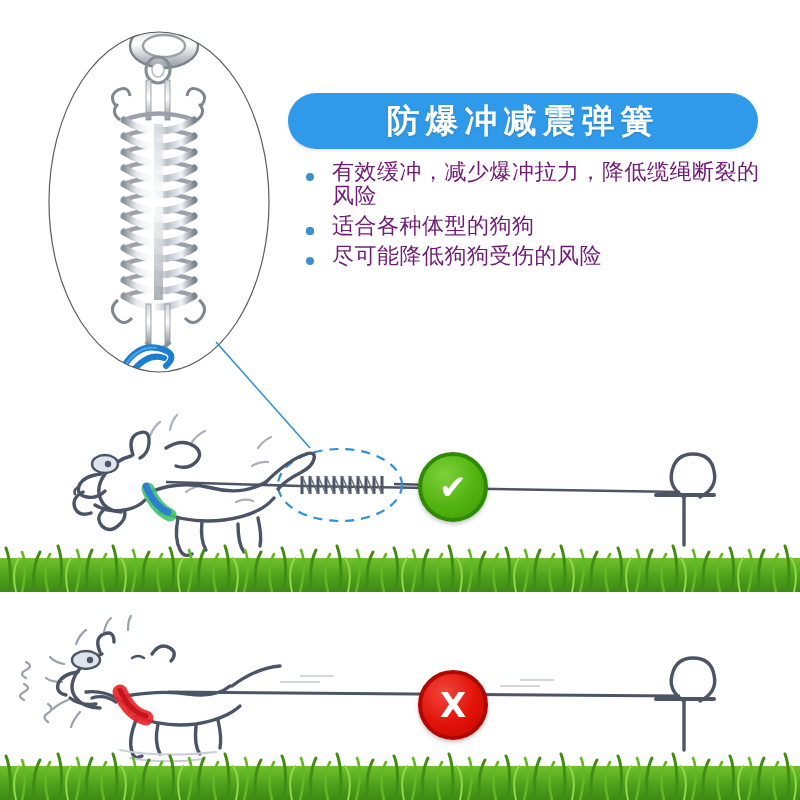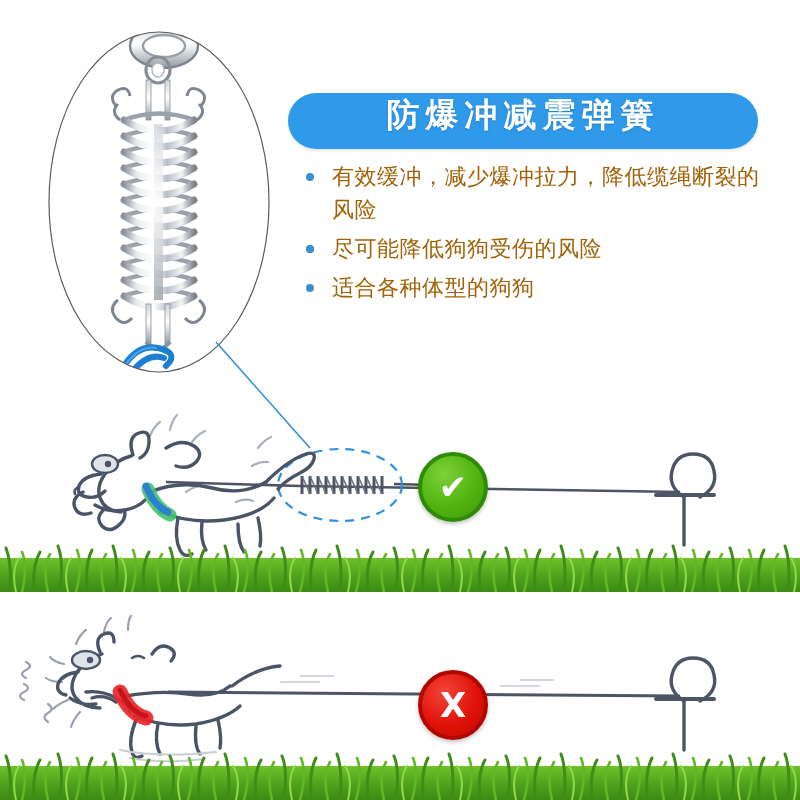--- a/index.html
+++ b/index.html
@@ -30,43 +30,43 @@
   #spring-photo{
     position:absolute;left:46px;top:28px;width:226px;height:348px;
   }
 
   
   #title-banner{
     position:absolute;left:288px;top:93px;
     width:470px;height:56px;
     background:#2f9aea;
     border-radius:30px;
-    display:flex;justify-content:center;
+    display:flex;align-items:center;justify-content:center;
     box-shadow:0 2px 3px rgba(0,0,0,.10);
   }
   #title-banner .t{
     color:#ffffff;
     font-family:"DejaVu Sans","Liberation Sans",sans-serif;
     font-size:33px;font-weight:bold;
     letter-spacing:6px;
     text-shadow:0 1px 2px rgba(0,0,0,.18);
     white-space:nowrap;
   }
 
   
   #feature-list{
     position:absolute;left:298px;top:160px;width:466px;
   }
   .feat{
     position:relative;
     padding-left:34px;
     margin-bottom:6px;
-    color:#a16207;
+    color:#701a75;
     font-size:22px;
-    line-height:33px;
+    line-height:24px;
     font-family:"DejaVu Serif","Liberation Serif",serif;
     letter-spacing:.5px;
   }
   .feat .dot{
     position:absolute;left:8px;top:13px;
     width:8px;height:8px;border-radius:50%;
     background:#3d8fd0;
   }
 
   
@@ -208,25 +208,25 @@
     <div id="feature-list">
       <div class="feat">
         <span class="dot"></span>
         <span>有效缓冲，减少爆冲拉力，降低缆绳断裂的风险</span>
       </div>
       <div class="feat">
         <span class="dot"></span>
       </div>
       <div class="feat">
         <span class="dot"></span>
-        <span>尽可能降低狗狗受伤的风险</span>
+        <span>适合各种体型的狗狗</span>
       </div>
       <div class="feat">
         <span class="dot"></span>
-        <span>适合各种体型的狗狗</span>
+        <span>尽可能降低狗狗受伤的风险</span>
       </div>
     </div>
 
     <svg id="connector">
       <line x1="216" y1="342" x2="310" y2="448" stroke="#2f8fd8" stroke-width="1.6"></line>
     </svg>
 
     <svg class="scene" viewBox="0 0 800 592">
 
       <g>

